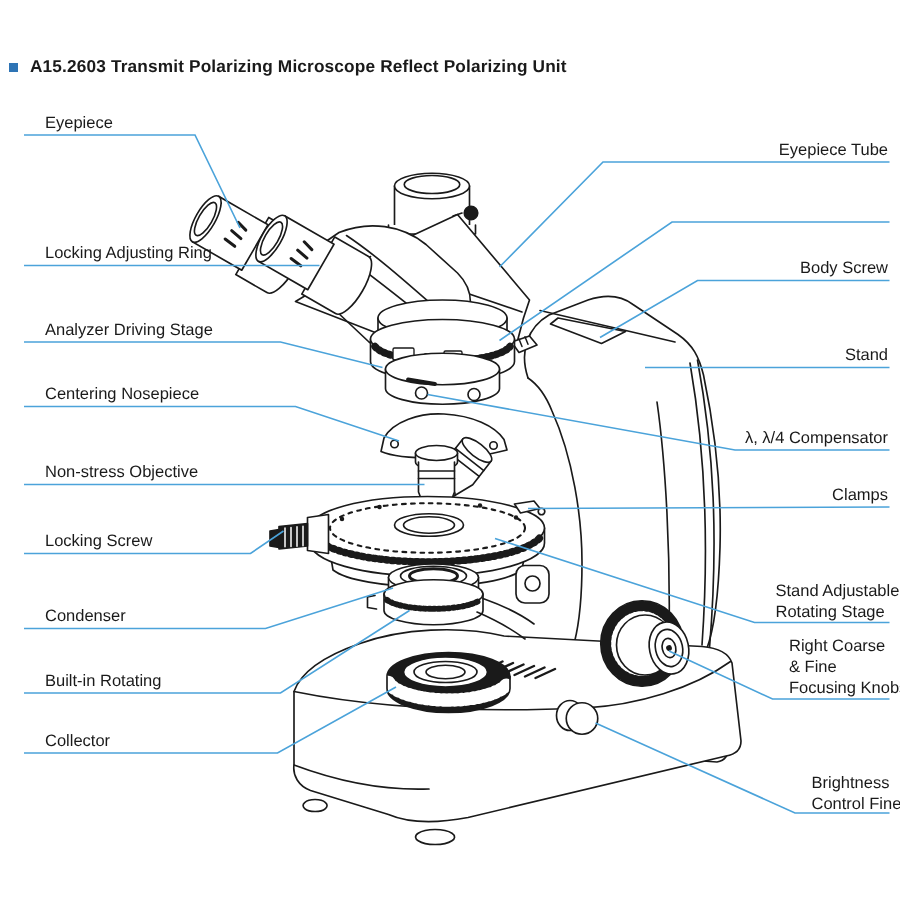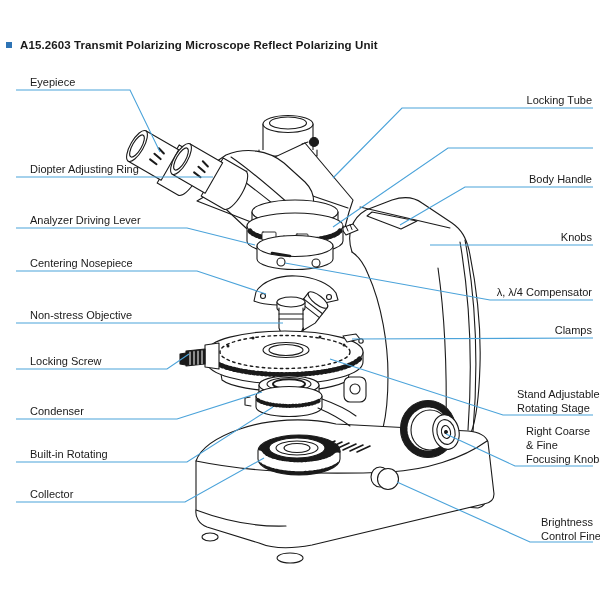--- a/index.html
+++ b/index.html
@@ -222,32 +222,32 @@
       <polyline points="593,542 530,542 397,482"></polyline>
     </g>
   </svg>
 
   <div class="title">
     <span class="bullet"></span>
     <span>A15.2603 Transmit Polarizing Microscope Reflect Polarizing Unit</span>
   </div>
 
   <div class="lbl" style="left:18px;top:76px">Eyepiece</div>
-  <div class="lbl" style="left:18px;top:163px">Diopter Adjusting Ring</div>
-  <div class="lbl" style="left:18px;top:214px">Analyzer Driving Lever</div>
+  <div class="lbl" style="left:18px;top:163px">Locking Adjusting Ring</div>
+  <div class="lbl" style="left:18px;top:214px">Analyzer Driving Stage</div>
   <div class="lbl" style="left:18px;top:257px">Centering Nosepiece</div>
   <div class="lbl" style="left:18px;top:309px">Non-stress Objective</div>
   <div class="lbl" style="left:18px;top:355px">Locking Screw</div>
   <div class="lbl" style="left:18px;top:405px">Condenser</div>
   <div class="lbl" style="left:18px;top:448px">Built-in Rotating</div>
   <div class="lbl" style="left:18px;top:488px">Collector</div>
 
-  <div class="lbl" style="right:8px;top:94px">Locking Tube</div>
-  <div class="lbl" style="right:8px;top:173px">Body Handle</div>
-  <div class="lbl" style="right:8px;top:231px">Knobs</div>
+  <div class="lbl" style="right:8px;top:94px">Eyepiece Tube</div>
+  <div class="lbl" style="right:8px;top:173px">Body Screw</div>
+  <div class="lbl" style="right:8px;top:231px">Stand</div>
   <div class="lbl" style="right:8px;top:286px">λ, λ/4 Compensator</div>
   <div class="lbl" style="right:8px;top:324px">Clamps</div>
 
   <div class="lbl right ml" style="left:505px;top:387px">
     <div>Stand Adjustable</div>
     <div>Rotating Stage</div>
   </div>
 
   <div class="lbl right ml" style="left:514px;top:424px">
     <div>Right Coarse</div>

